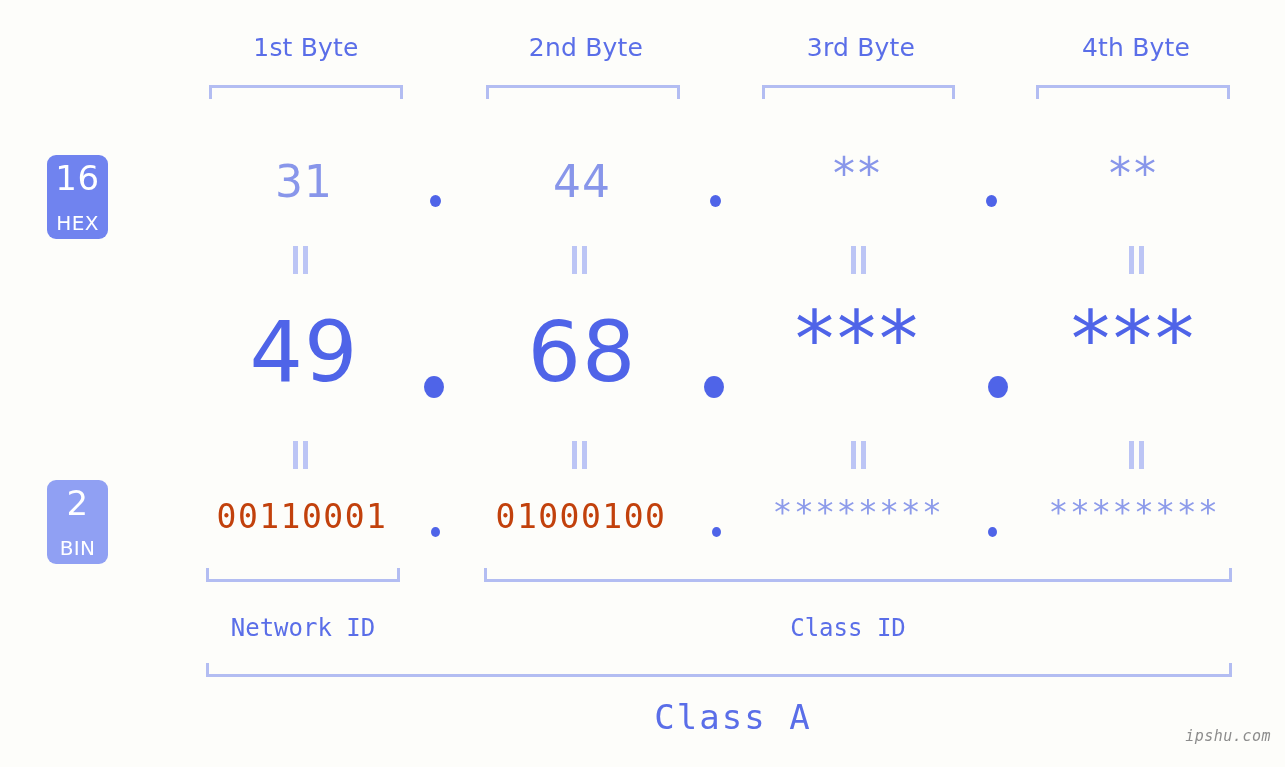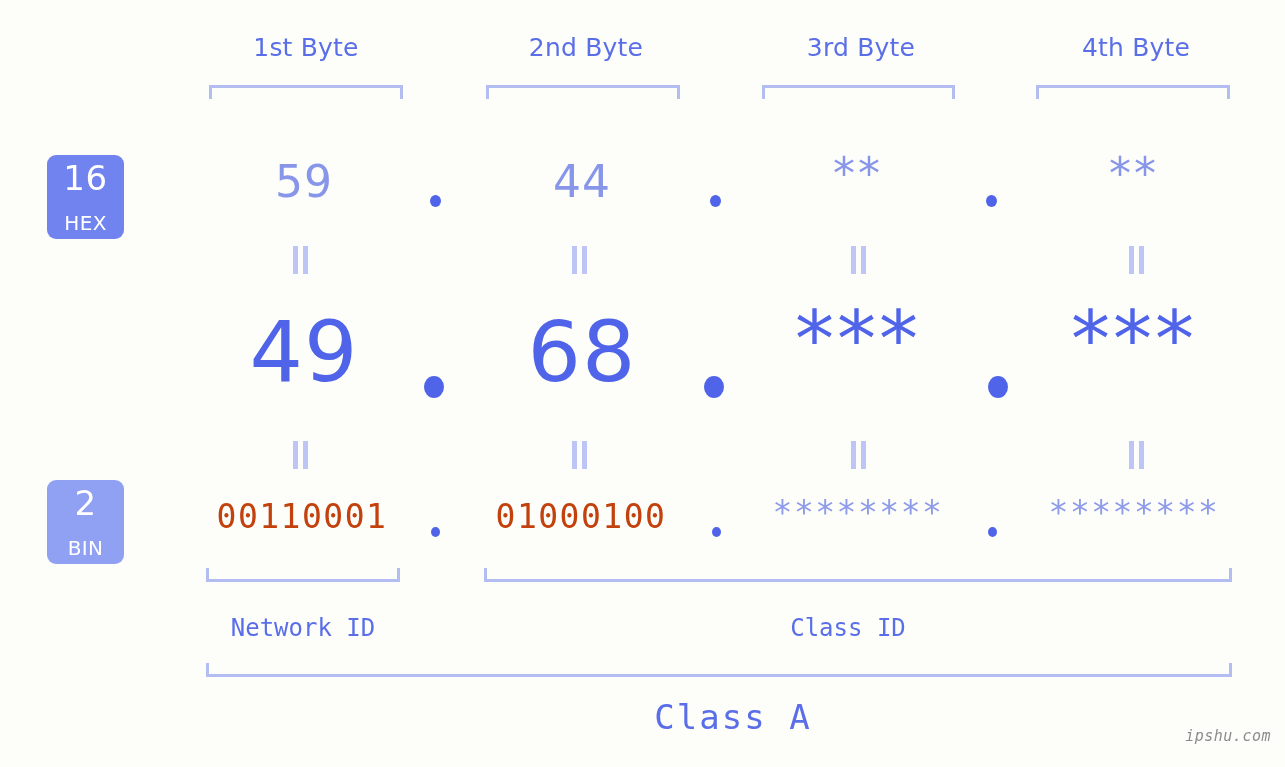--- a/index.html
+++ b/index.html
@@ -41,21 +41,21 @@
     height: 14px;
   }
   .bracket-up { 
     border-width: 0 3px 3px 3px;
     height: 14px;
   }
 
   
   .badge {
     position: absolute;
-    width: 77px;
+    width: 61px;
     height: 84px;
     border-radius: 9px;
     color: #ffffff;
     display: flex;
     flex-direction: column;
     align-items: center;
     justify-content: center;
     line-height: 1;
   }
   .badge .num {
@@ -178,21 +178,21 @@
   <div class="bracket bracket-down" style="left:209px; top:85px; width:194px;"></div>
   <div class="bracket bracket-down" style="left:486px; top:85px; width:194px;"></div>
   <div class="bracket bracket-down" style="left:762px; top:85px; width:193px;"></div>
   <div class="bracket bracket-down" style="left:1036px; top:85px; width:194px;"></div>
 
   <div class="badge" style="left: 47px; top: 155px; background: rgb(112, 131, 239);">
     <span class="num">16</span>
     <span class="abbr">HEX</span>
   </div>
 
-  <div class="cell hex-val" style="left:206px; top:160px; width:196px;">59</div>
+  <div class="cell hex-val" style="left:206px; top:160px; width:196px;">31</div>
   <div class="dot dot-sm" style="left:430px; top:195px;"></div>
   <div class="cell hex-val" style="left:484px; top:160px; width:196px;">44</div>
   <div class="dot dot-sm" style="left:710px; top:195px;"></div>
   <div class="cell hex-star" style="left:760px; top:152px; width:196px;">**</div>
   <div class="dot dot-sm" style="left:986px; top:195px;"></div>
   <div class="cell hex-star" style="left:1036px; top:152px; width:196px;">**</div>
 
   <div class="eq" style="left:293px; top:246px;"></div>
   <div class="eq" style="left:572px; top:246px;"></div>
   <div class="eq" style="left:851px; top:246px;"></div>

